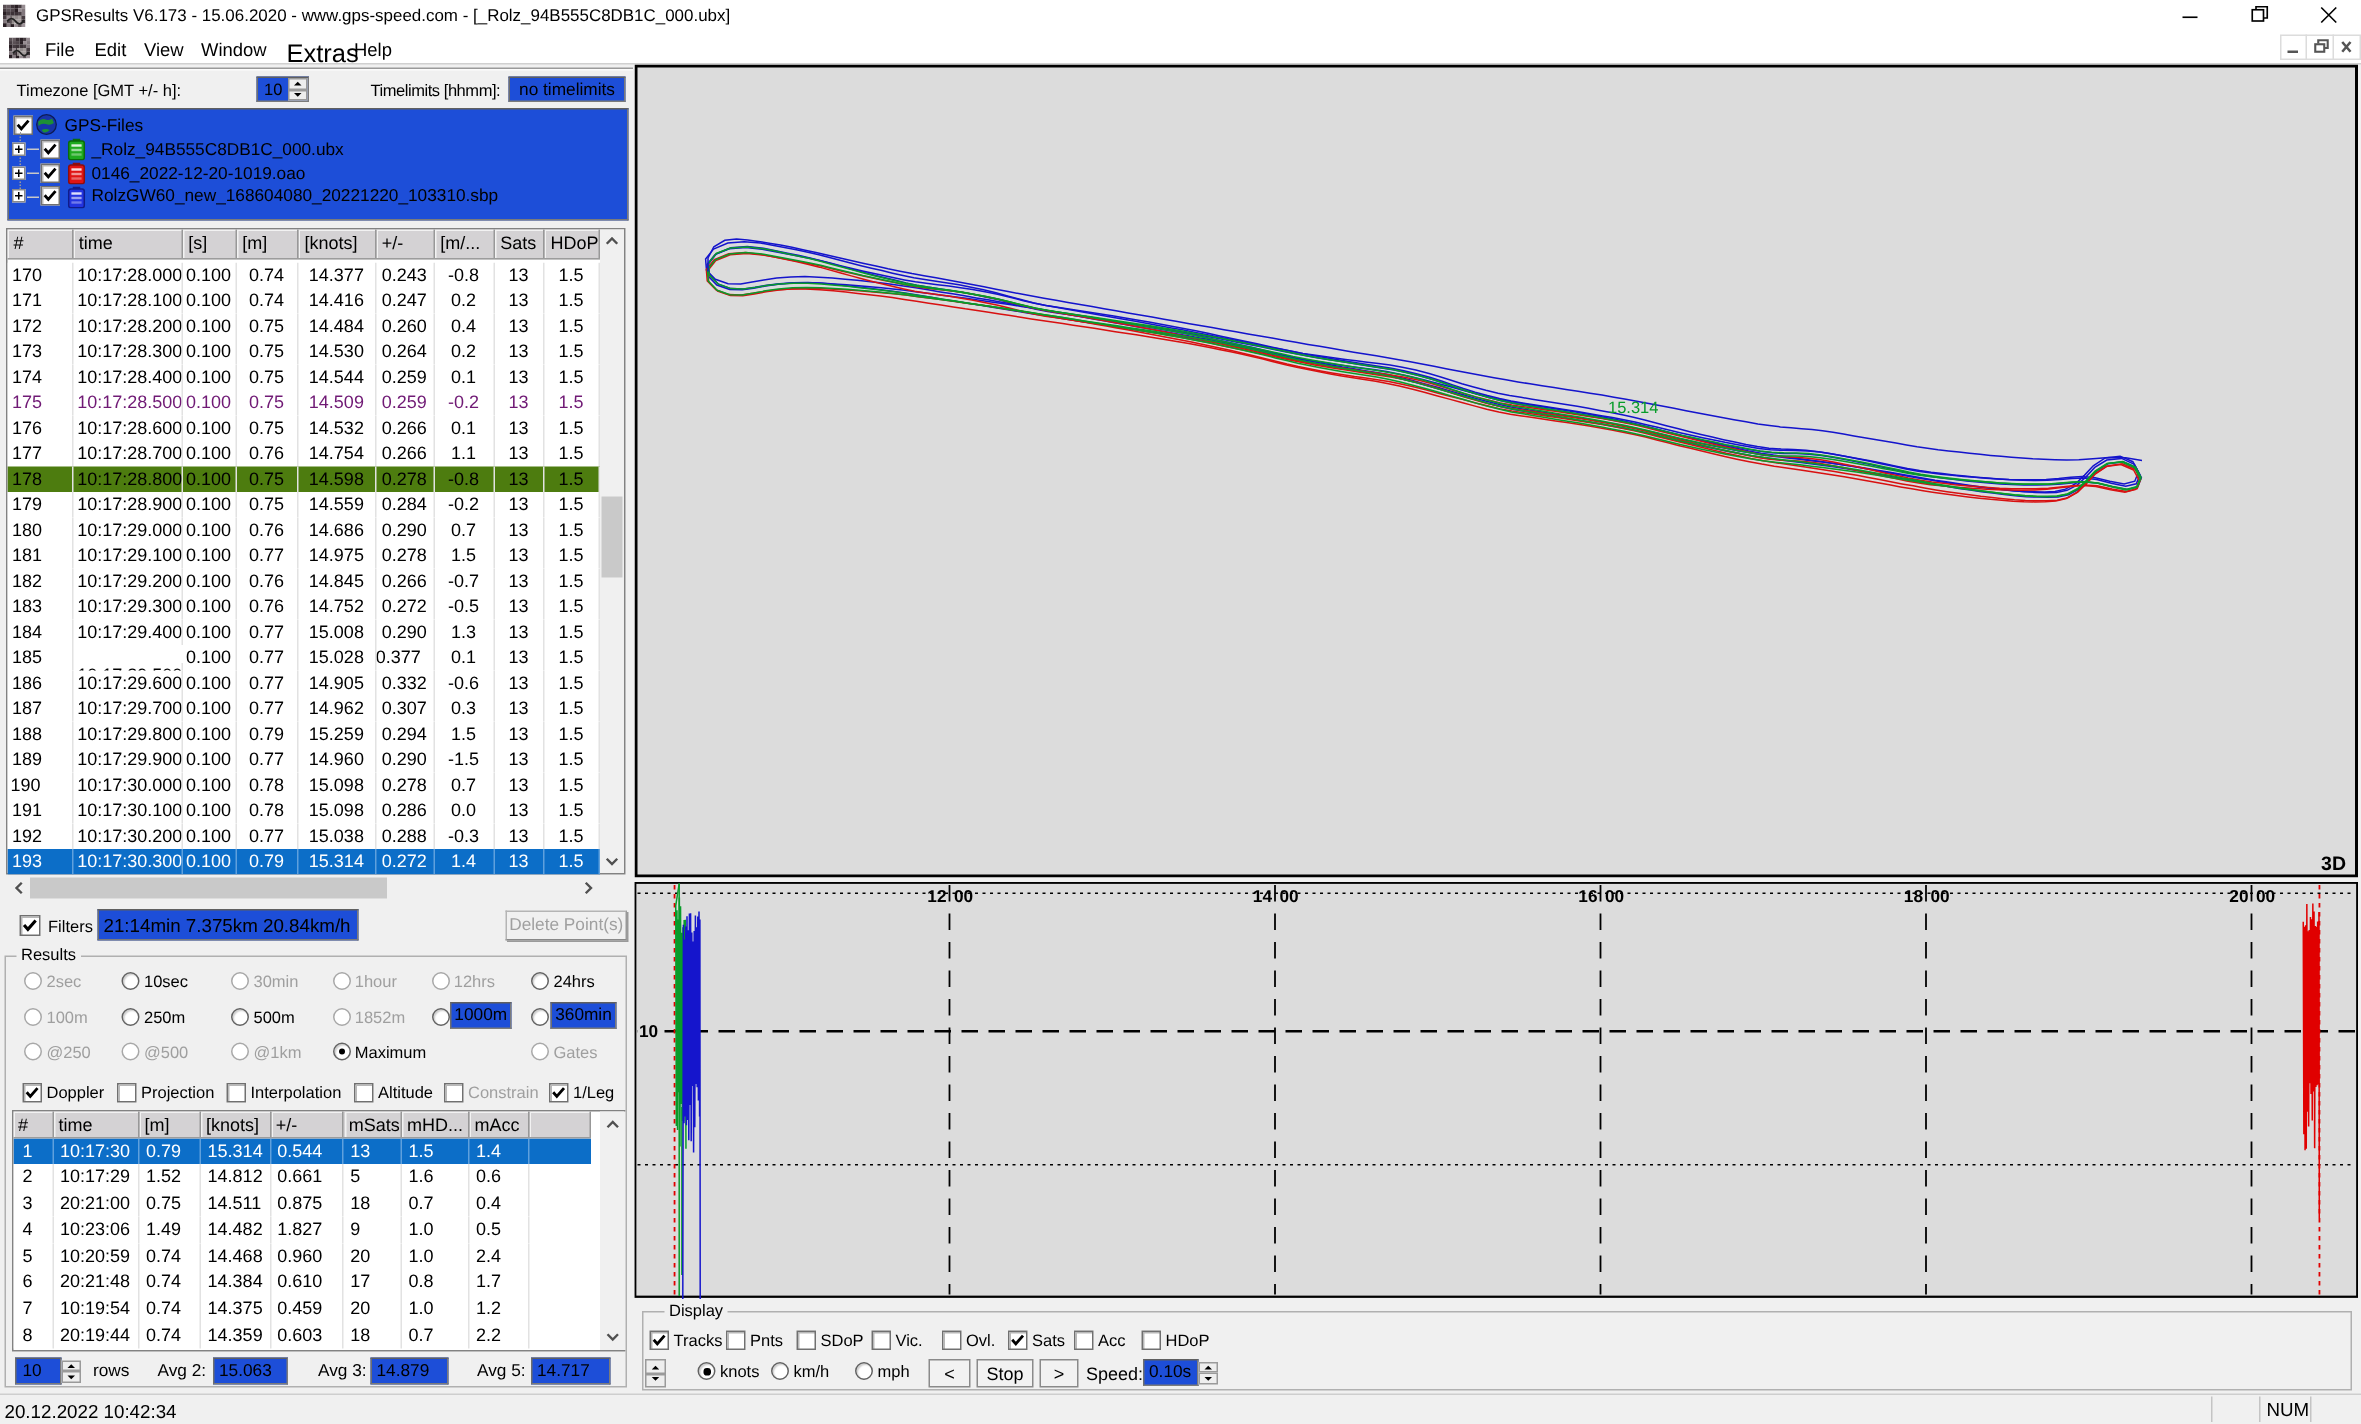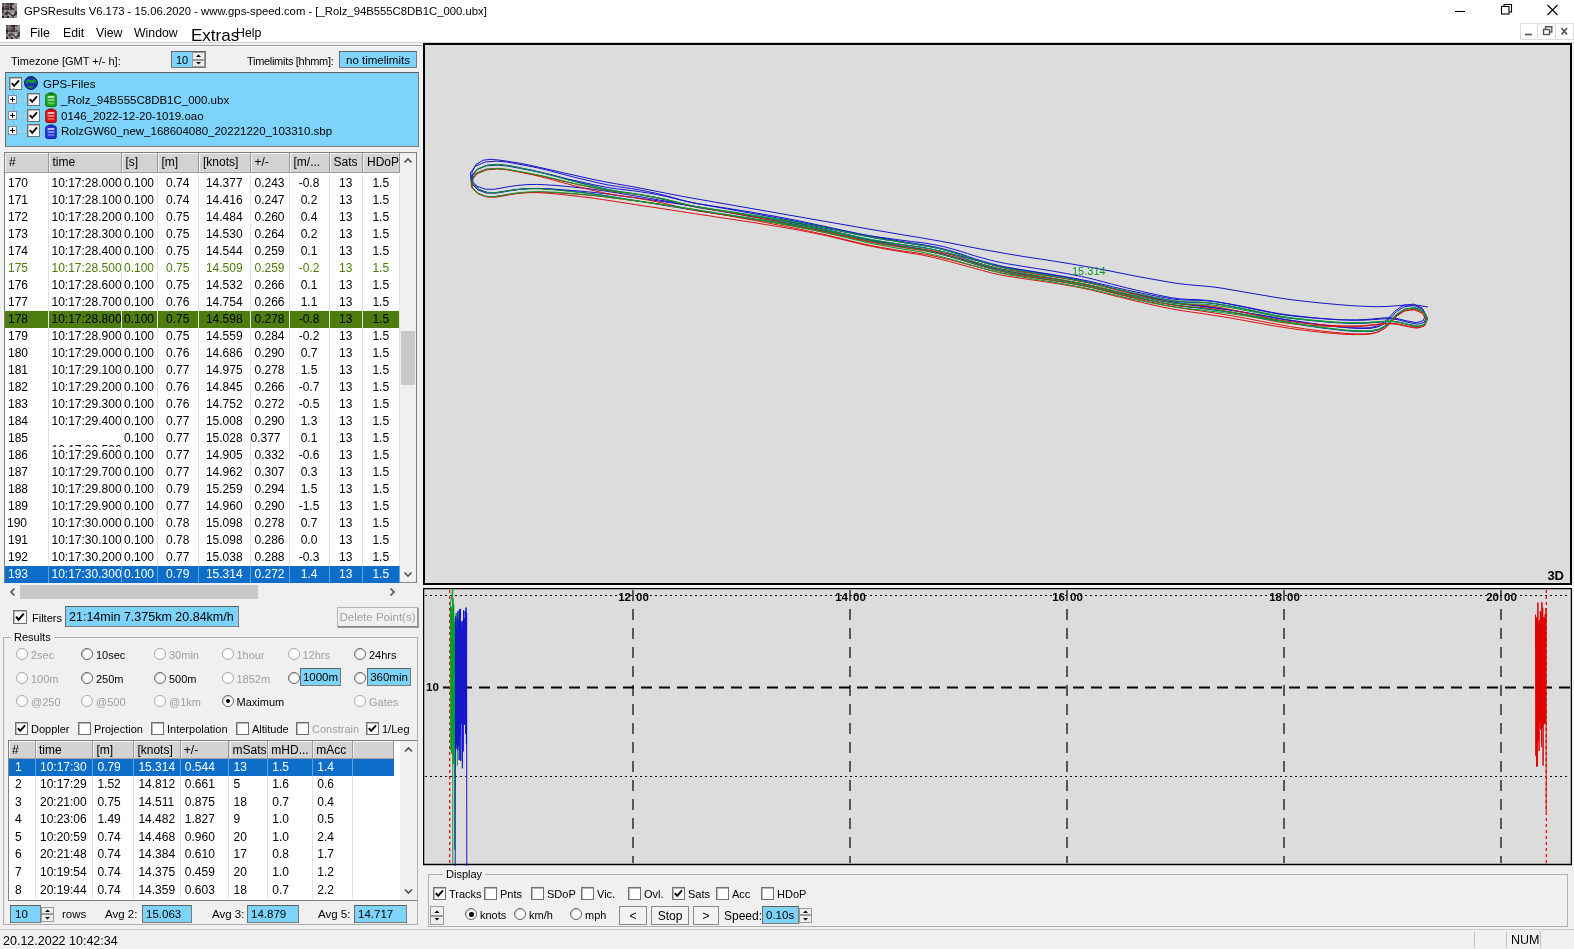--- a/index.html
+++ b/index.html
@@ -1,19 +1,19 @@
 <!DOCTYPE html>
 <html><head><meta charset="utf-8"><title>GPSResults</title>
 <style>
 *{margin:0;padding:0;box-sizing:border-box}
 html,body{width:1574px;height:949px;overflow:hidden}
 body{font-family:"Liberation Sans",sans-serif;position:relative;background:#f0f0f0;font-size:12px;color:#000}
 .ab{position:absolute}
 .txt{position:absolute;white-space:nowrap}
-.sunk{position:absolute;background:#7dd3fc;border:1px solid #7b7b7b;border-top-color:#5f5f5f;border-left-color:#6e6e6e}
+.sunk{position:absolute;background:#1d4ed8;border:1px solid #7b7b7b;border-top-color:#5f5f5f;border-left-color:#6e6e6e}
 .cb{position:absolute;width:13px;height:13px;background:#fff;border:1px solid #707070;box-shadow:inset 1px 1px 0 #b8b8b8}
 .rd{position:absolute;width:12px;height:12px;background:#fff;border:1px solid #636363;border-radius:50%;box-shadow:inset 1px 1px 1px #cfcfcf}
 .rd.dis{border-color:#a8a8a8;box-shadow:none}
 .rd .dot{position:absolute;left:3.2px;top:3.2px;width:4.5px;height:4.5px;border-radius:50%;background:#000}
 .gray{color:#9f9f9f}
 .btn{position:absolute;background:#f2f2f2;border:1px solid #8a8a8a;text-align:center;color:#000}
 .hdrcell{position:absolute;top:0;height:100%;border-right:1px solid #989898;box-shadow:inset 1px 1px 0 #f2f2f2;padding-top:2px}
 svg{position:absolute;display:block}
 </style></head><body>
 
@@ -257,21 +257,21 @@
 <div class="ab" style="left:0px;width:43.5px;padding-left:3px;text-align:left;top:0;height:17.03px;line-height:17px;font-size:12px;border-right:1px solid #e2e2e2;overflow:hidden">174</div>
 <div class="ab" style="left:43.5px;width:73.0px;padding-left:3px;text-align:left;top:0;height:17.03px;line-height:17px;font-size:12px;border-right:1px solid #e2e2e2;overflow:hidden">10:17:28.400</div>
 <div class="ab" style="left:116.5px;width:36.0px;text-align:center;top:0;height:17.03px;line-height:17px;font-size:12px;border-right:1px solid #e2e2e2;overflow:hidden">0.100</div>
 <div class="ab" style="left:152.5px;width:41.5px;text-align:center;top:0;height:17.03px;line-height:17px;font-size:12px;border-right:1px solid #e2e2e2;overflow:hidden">0.75</div>
 <div class="ab" style="left:194px;width:51.5px;text-align:center;top:0;height:17.03px;line-height:17px;font-size:12px;border-right:1px solid #e2e2e2;overflow:hidden">14.544</div>
 <div class="ab" style="left:245.5px;width:39.0px;text-align:center;top:0;height:17.03px;line-height:17px;font-size:12px;border-right:1px solid #e2e2e2;overflow:hidden">0.259</div>
 <div class="ab" style="left:284.5px;width:40.0px;text-align:center;top:0;height:17.03px;line-height:17px;font-size:12px;border-right:1px solid #e2e2e2;overflow:hidden">0.1</div>
 <div class="ab" style="left:324.5px;width:33.5px;text-align:center;top:0;height:17.03px;line-height:17px;font-size:12px;border-right:1px solid #e2e2e2;overflow:hidden">13</div>
 <div class="ab" style="left:358px;width:36.5px;text-align:center;top:0;height:17.03px;line-height:17px;font-size:12px;border-right:1px solid #e2e2e2;overflow:hidden">1.5</div>
 </div>
-<div style="position:relative;height:17.03px;background:#fff;color:#4d7c0f">
+<div style="position:relative;height:17.03px;background:#fff;color:#701a75">
 <div class="ab" style="left:0px;width:43.5px;padding-left:3px;text-align:left;top:0;height:17.03px;line-height:17px;font-size:12px;border-right:1px solid #e2e2e2;overflow:hidden">175</div>
 <div class="ab" style="left:43.5px;width:73.0px;padding-left:3px;text-align:left;top:0;height:17.03px;line-height:17px;font-size:12px;border-right:1px solid #e2e2e2;overflow:hidden">10:17:28.500</div>
 <div class="ab" style="left:116.5px;width:36.0px;text-align:center;top:0;height:17.03px;line-height:17px;font-size:12px;border-right:1px solid #e2e2e2;overflow:hidden">0.100</div>
 <div class="ab" style="left:152.5px;width:41.5px;text-align:center;top:0;height:17.03px;line-height:17px;font-size:12px;border-right:1px solid #e2e2e2;overflow:hidden">0.75</div>
 <div class="ab" style="left:194px;width:51.5px;text-align:center;top:0;height:17.03px;line-height:17px;font-size:12px;border-right:1px solid #e2e2e2;overflow:hidden">14.509</div>
 <div class="ab" style="left:245.5px;width:39.0px;text-align:center;top:0;height:17.03px;line-height:17px;font-size:12px;border-right:1px solid #e2e2e2;overflow:hidden">0.259</div>
 <div class="ab" style="left:284.5px;width:40.0px;text-align:center;top:0;height:17.03px;line-height:17px;font-size:12px;border-right:1px solid #e2e2e2;overflow:hidden">-0.2</div>
 <div class="ab" style="left:324.5px;width:33.5px;text-align:center;top:0;height:17.03px;line-height:17px;font-size:12px;border-right:1px solid #e2e2e2;overflow:hidden">13</div>
 <div class="ab" style="left:358px;width:36.5px;text-align:center;top:0;height:17.03px;line-height:17px;font-size:12px;border-right:1px solid #e2e2e2;overflow:hidden">1.5</div>
 </div>

